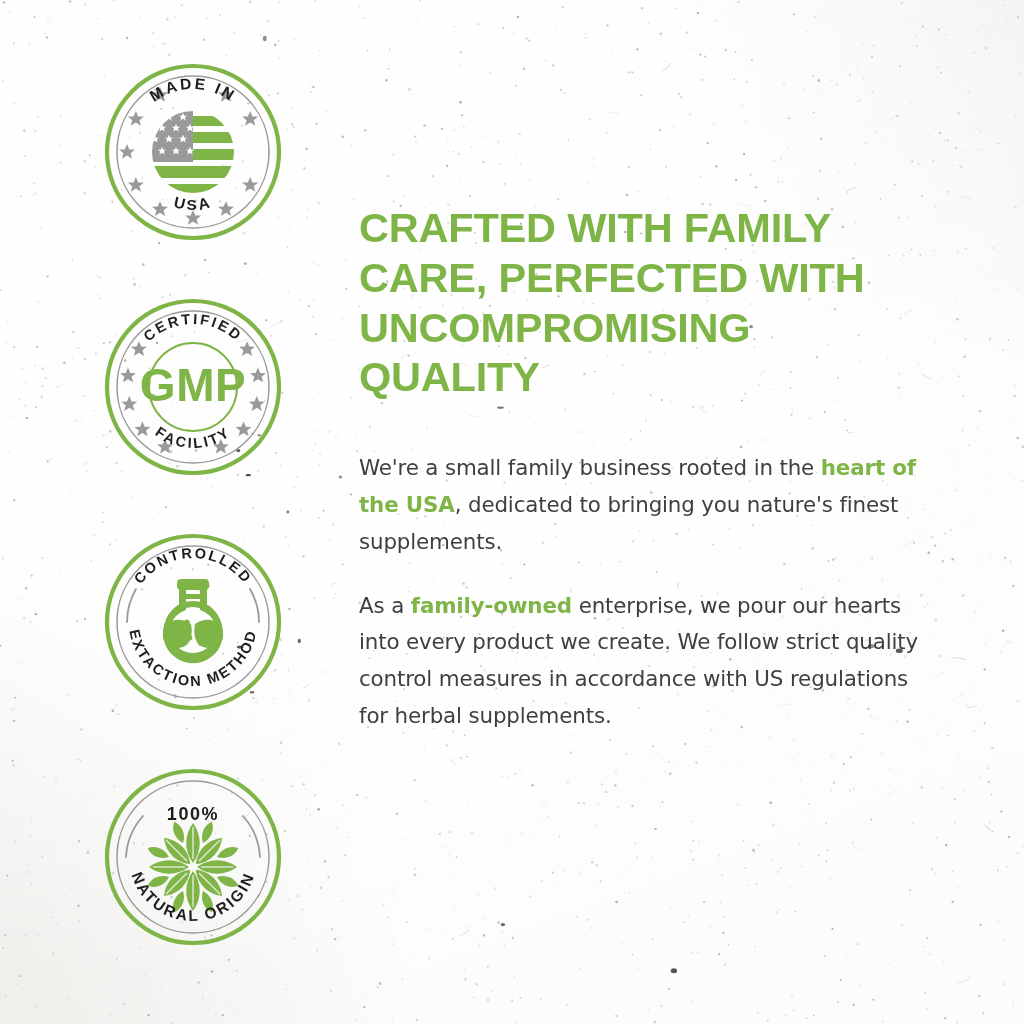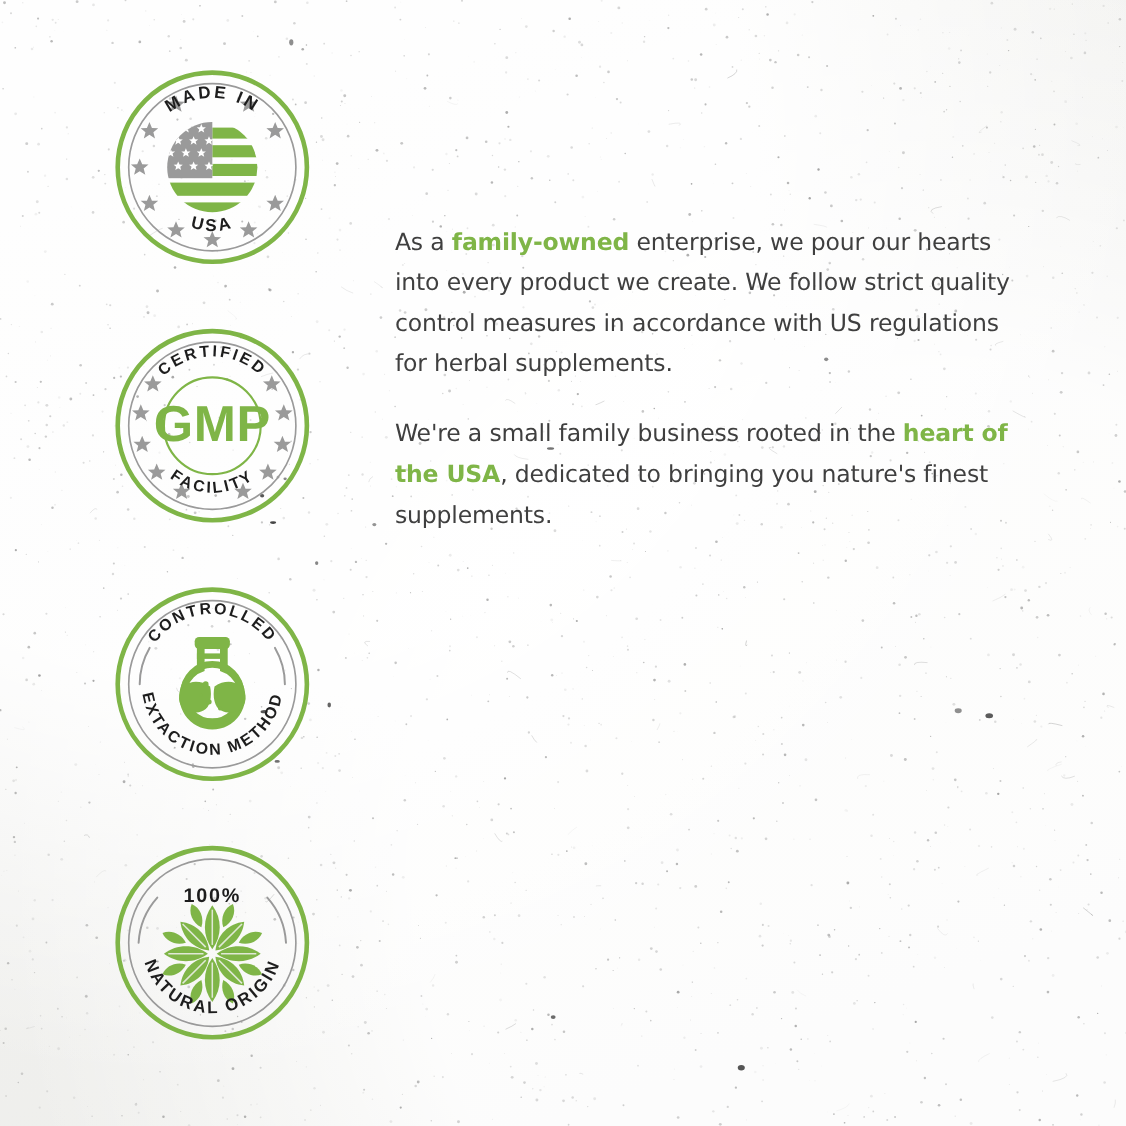--- a/index.html
+++ b/index.html
@@ -2642,23 +2642,24 @@
         <text font-family="Liberation Sans, sans-serif" font-size="15.5" font-weight="bold" letter-spacing="2.3" fill="#1d1d1d">
           <textPath href="#arcBot4" startOffset="50%" text-anchor="middle">NATURAL ORIGIN</textPath>
         </text>
       </svg>
     </div>
 
   </div>
 
   <div id="content">
 
+    <h1 id="headline">CRAFTED WITH FAMILY CARE, PERFECTED WITH UNCOMPROMISING QUALITY</h1>
+
+    <p class="para">
+      <span>We're a small family business rooted in the </span><b>heart of the USA</b><span>, dedicated to bringing you nature's finest supplements.</span>
+    </p>
 
     <p class="para">
       <span>As a </span><b>family-owned</b><span> enterprise, we pour our hearts into every product we create. We follow strict quality control measures in accordance with US regulations for herbal supplements.</span>
     </p>
 
-    <p class="para">
-      <span>We're a small family business rooted in the </span><b>heart of the USA</b><span>, dedicated to bringing you nature's finest supplements.</span>
-    </p>
-
   </div>
 </div>
 
 </body></html>

